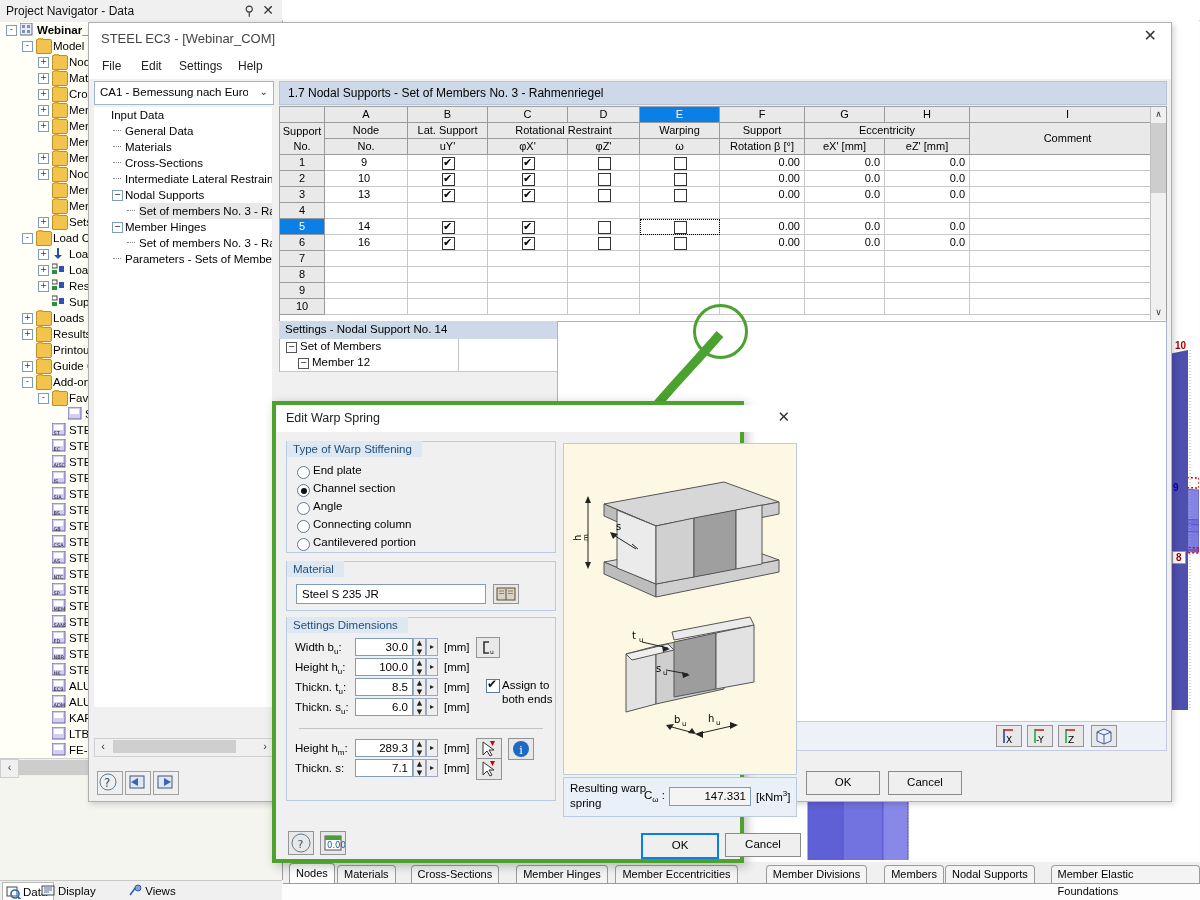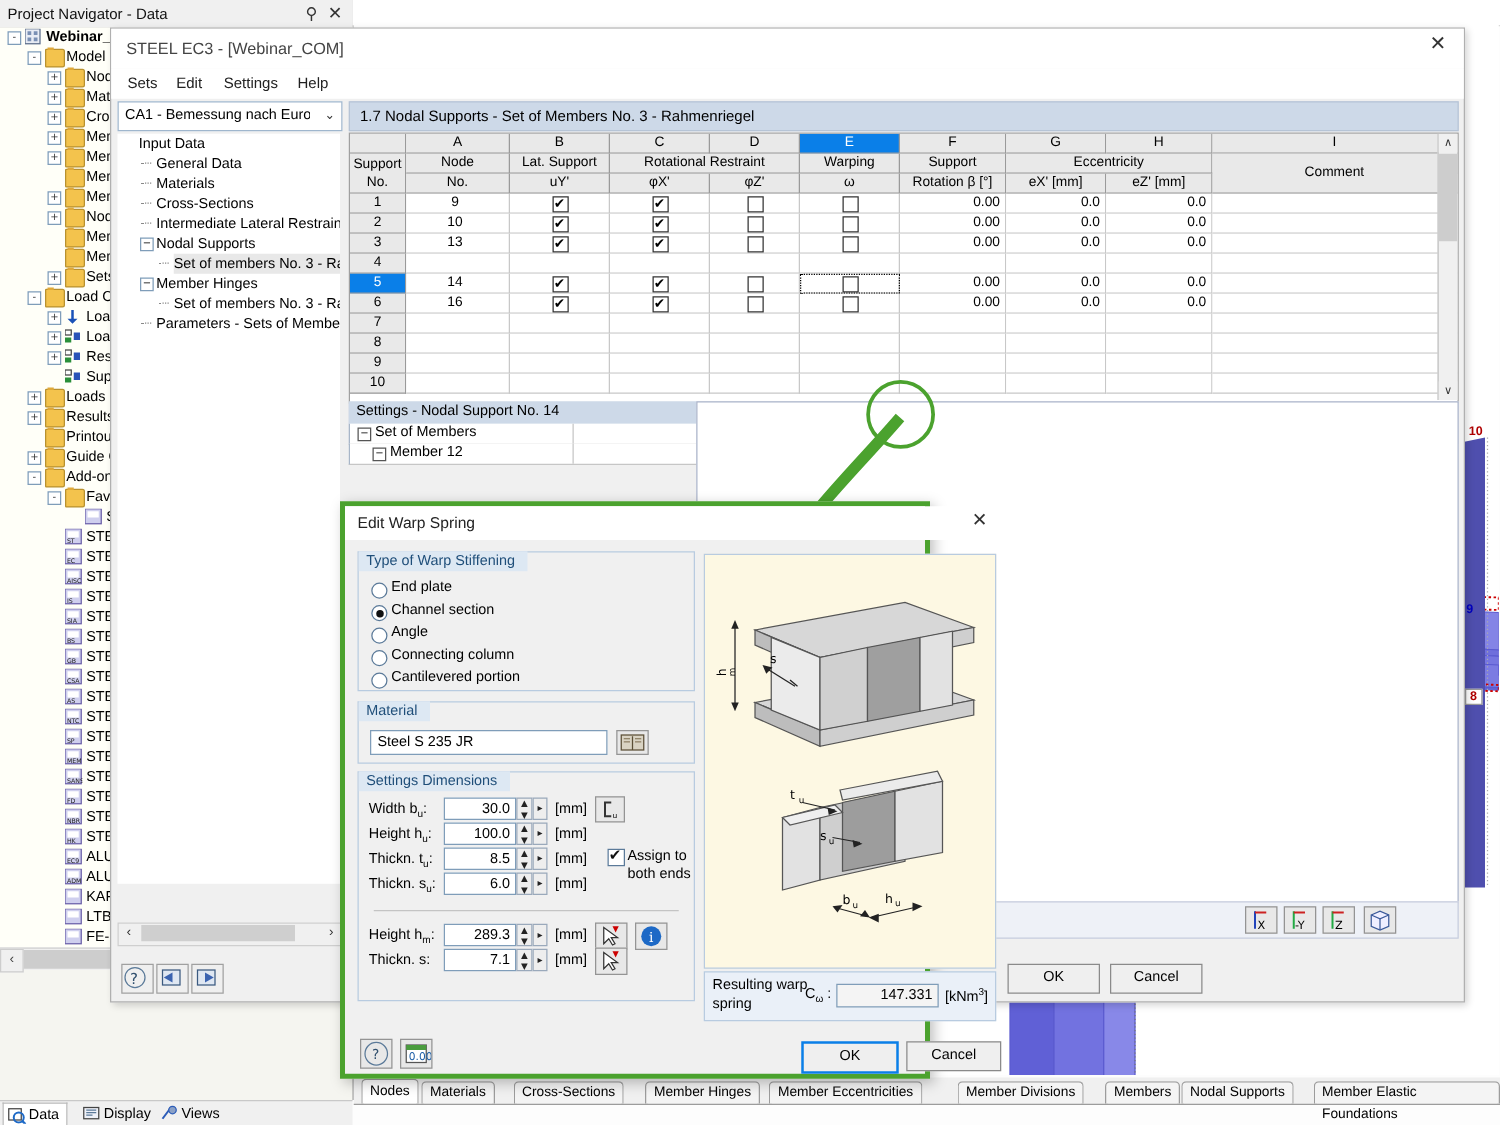--- a/index.html
+++ b/index.html
@@ -479,21 +479,21 @@
     <div class="arr" style="left:0">‹</div>
     <div class="thumb"></div>
     <div class="arr" style="right:0">›</div>
   </div>
   <div class="abs" id="nav-tabs">
       <div class="nvtab sel" style="left: 2px;"><span style="position: absolute; left: 3px; top: 2px;"><svg width="15" height="14">
             <rect x="1" y="2" width="10" height="9" fill="#fff" stroke="#444"></rect>
             <circle cx="9" cy="9" r="4" fill="none" stroke="#1d69c6" stroke-width="1.6"></circle>
             <path d="M11.5 11.5l3 3" stroke="#1d69c6" stroke-width="1.8"></path>
           </svg></span><span>Data</span></div>
-      <div class="nvtab" style="left: 38px; margin-left: 25px;"><span style="position: absolute; left: 3px; top: 2px;"><svg width="15" height="14">
+      <div class="nvtab" style="left: 38px;"><span style="position: absolute; left: 3px; top: 2px;"><svg width="15" height="14">
             <rect x="1" y="2" width="12" height="9" fill="#eef1f8" stroke="#444"></rect>
             <path d="M3 4h8M3 6h8M3 8h5" stroke="#5b7a99"></path>
           </svg></span><span>Display</span></div>
       <div class="nvtab" style="left: 125.2px;"><span style="position: absolute; left: 3px; top: 2px;"><svg width="15" height="14">
             <path d="M2 11l6-8" stroke="#2b5bb8" stroke-width="1.6"></path>
             <circle cx="10" cy="4" r="3" fill="#8aa0c6" stroke="#2b5bb8"></circle>
           </svg></span><span>Views</span></div>
     </div>
 </div>
 
@@ -540,21 +540,21 @@
     <div class="btab" style="left: 767.6px;">Member Elastic Foundations</div>
   </div>
 <div class="abs" id="tabs-underline"></div>
 
 <div class="abs" id="steel">
   <div id="steel-title">
     <span class="t">STEEL EC3 - [Webinar_COM]</span>
     <span class="x">✕</span>
   </div>
   <div id="steel-menu">
-    <span class="mitem" style="left:13px">Sets</span>
+    <span class="mitem" style="left:13px">File</span>
     <span class="mitem" style="left:52px">Edit</span>
     <span class="mitem" style="left:90px">Settings</span>
     <span class="mitem" style="left:149px">Help</span>
   </div>
 
   <div id="steel-left">
     <div id="combo">
       <span class="cv">CA1 - Bemessung nach Eurocod</span>
       <span class="cd">⌄</span>
     </div>

